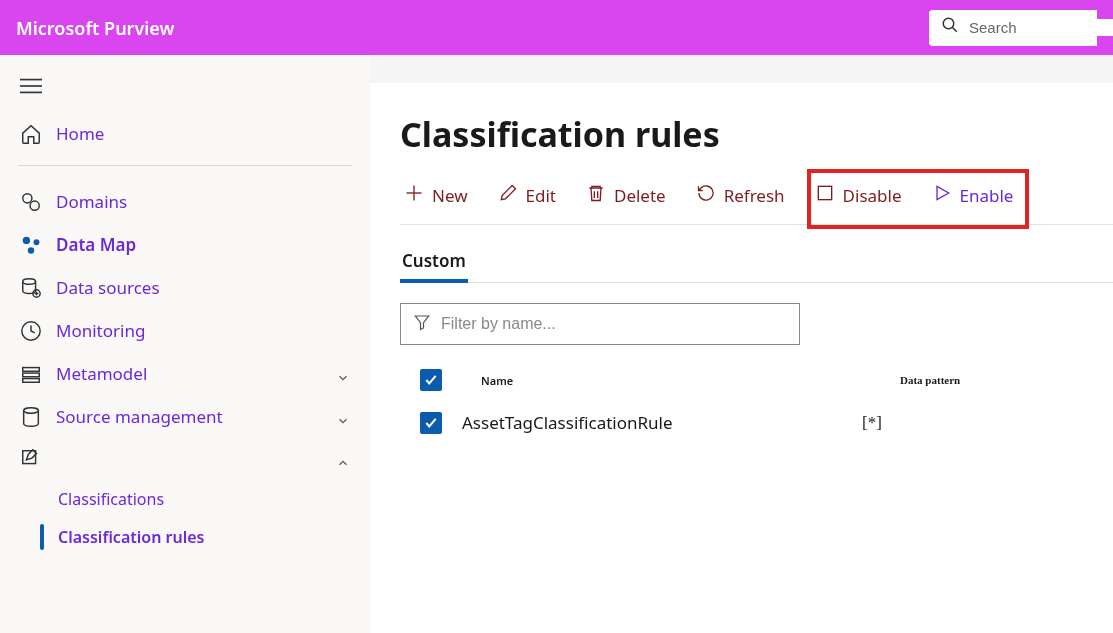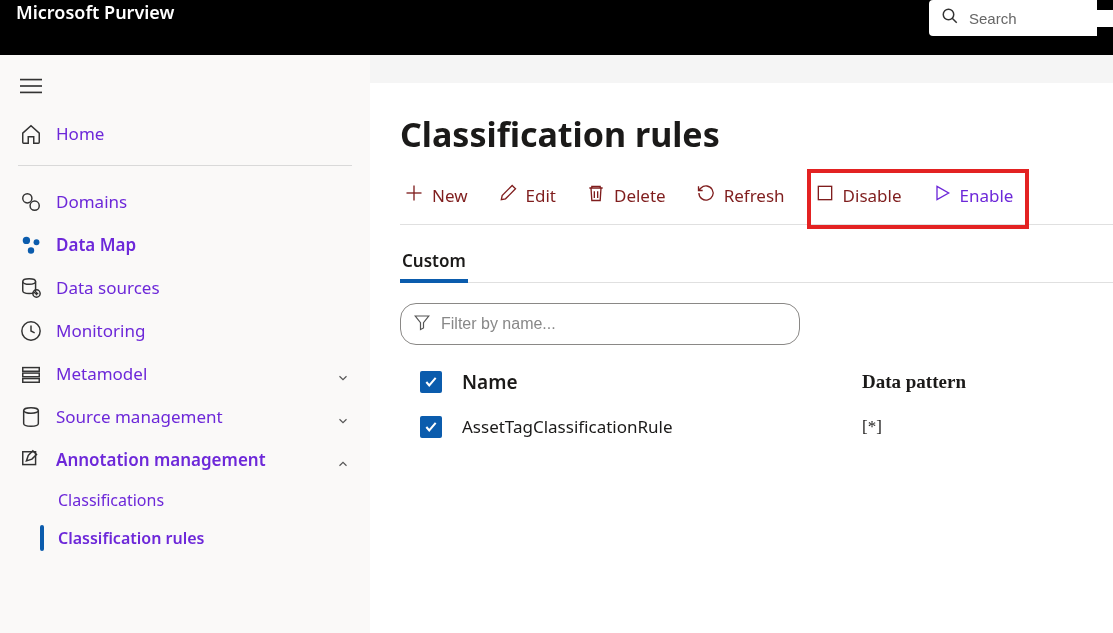--- a/index.html
+++ b/index.html
@@ -7,23 +7,24 @@
       font-family: "Segoe UI", system-ui, -apple-system, sans-serif;
       background: #f5f5f5;
       width: 1113px;
       height: 633px;
       overflow: hidden;
       color: #1b1a19;
     }
 
     
     .top-header {
-      background: #000000;
+      background: #d946ef;
       height: 55px;
       display: flex;
+      align-items: center;
       padding: 0 16px;
       color: #fff;
     }
     .product-name {
       font-size: 18px;
       font-weight: 600;
       flex: 1;
     }
     .search-box {
       background: #fff;
@@ -151,21 +152,21 @@
       left: 0; right: 0; bottom: -1px;
       height: 4px;
       background: #0b5cad;
     }
 
     .filter-box {
       margin-top: 20px;
       width: 400px;
       height: 42px;
       border: 1px solid #8a8886;
-      border-radius: 16px;
+      border-radius: 0;
       display: flex;
       align-items: center;
       padding: 0 12px;
     }
     .filter-box svg { width: 18px; height: 18px; color: #555; }
     .filter-box input {
       border: none;
       outline: none;
       font-size: 16px;
       margin-left: 10px;
@@ -175,21 +176,21 @@
 
     .table {
       margin-top: 14px;
       width: 100%;
     }
     .table-header, .table-row {
       display: flex;
       align-items: center;
       padding: 10px 0;
     }
-    .table-header { font-weight: 600; font-size: 19px; }
+    .table-header { font-weight: 600; font-size: 11px; gap: 19px; }
     .table-row  { font-size: 17px; }
     .col-check { width: 62px; display:flex; justify-content:center; }
     .col-name { flex: 0 0 400px; }
     .col-pattern { flex: 1; font-family: Liberation Serif, serif; }
 
     .checkbox {
       width: 22px; height: 22px;
       background: #0b5cad;
       display: flex;
       align-items: center;
@@ -312,21 +313,20 @@
       </span>
     </div>
 
     <div class="nav-item bold">
       <span class="nav-icon">
         <svg viewBox="0 0 24 24" fill="none" stroke="currentColor" stroke-width="1.6">
             <rect x="3" y="3" width="14" height="14"></rect>
             <path d="M9 7l-2 6 6-2 5-5-4-4-5 5z"></path>
           </svg>
       </span>
-      <span>Annotation management</span>
       <span class="chevron">
         <svg viewBox="0 0 24 24" fill="none" stroke="currentColor" stroke-width="2">
             <polyline points="6 15 12 9 18 15"></polyline>
           </svg>
       </span>
     </div>
 
     <div class="nav-item sub-item">
       <span>Classifications</span>
     </div>

